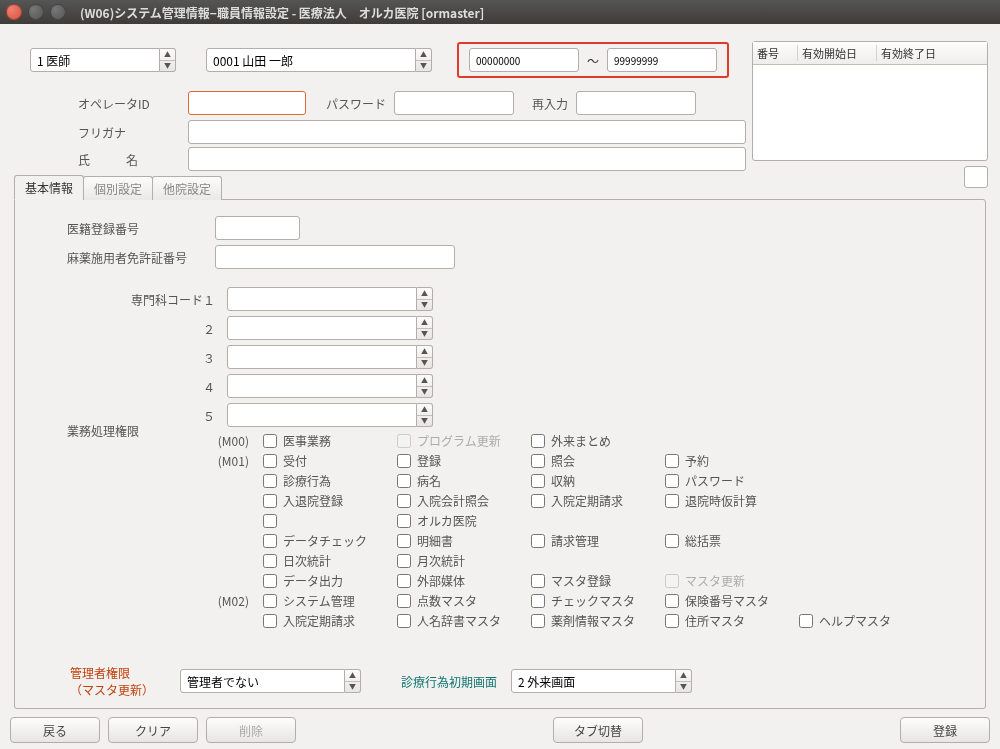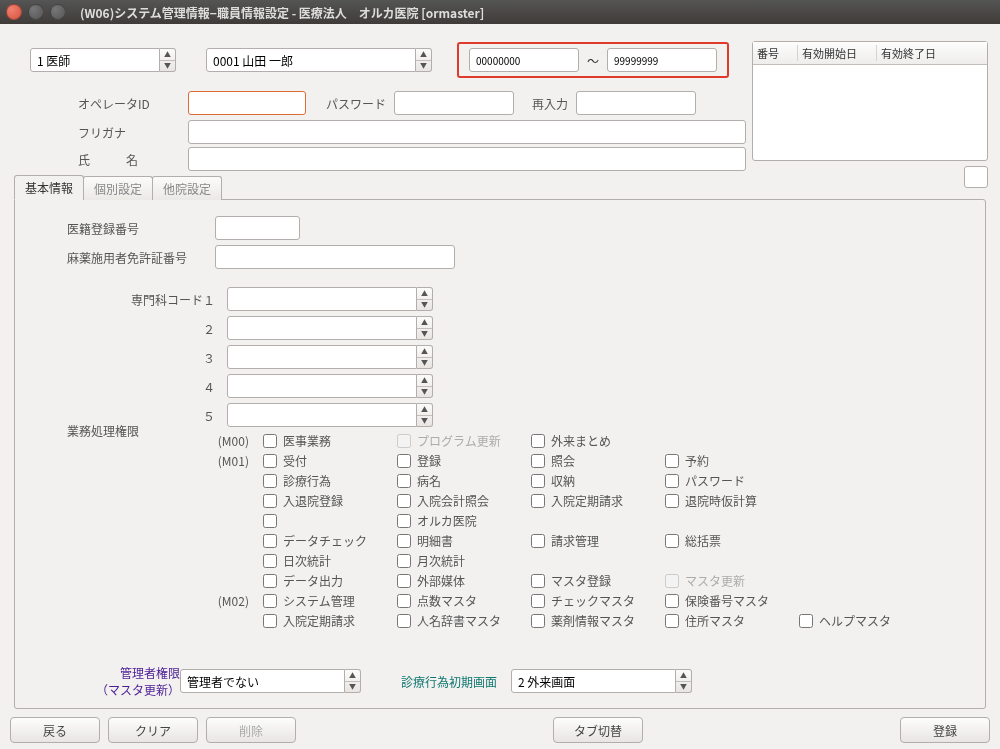--- a/index.html
+++ b/index.html
@@ -556,21 +556,21 @@
             <input type="checkbox" style="">
             <span>住所マスタ</span>
           </label>
         <label class="chk">
             <input type="checkbox" style="">
             <span>ヘルプマスタ</span>
           </label>
       </div>
 
       <div class="bottom-row">
-        <div style="text-align:right; width:110px; color:#4c1d95;">
+        <div style="text-align:left; width:110px; color:#c2410c;">
           <div>管理者権限</div>
           <div>（マスタ更新）</div>
         </div>
         <div class="combo">
           <input style="width: 165px;" value="管理者でない">
           <div class="spin">
               <div>▲</div>
               <div>▼</div>
             </div>
         </div>

